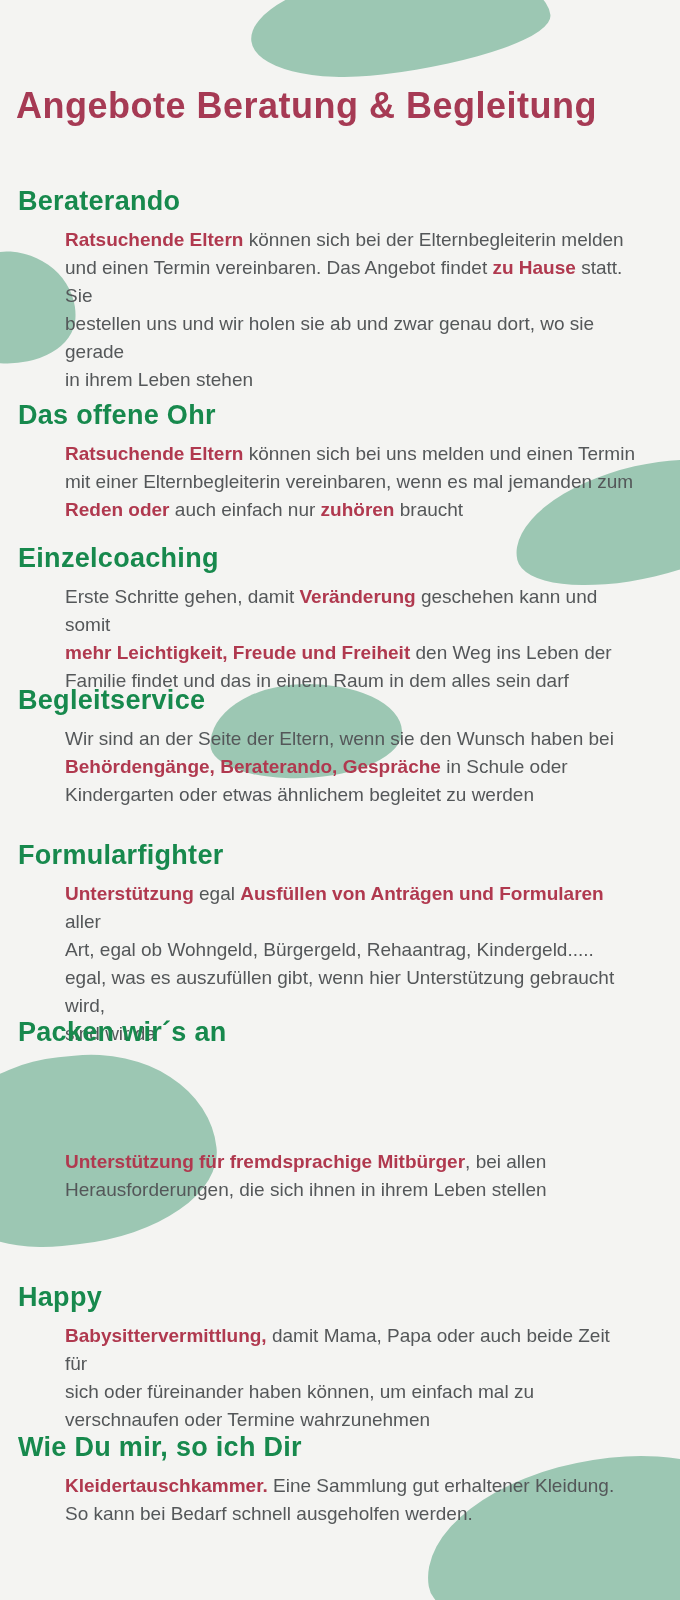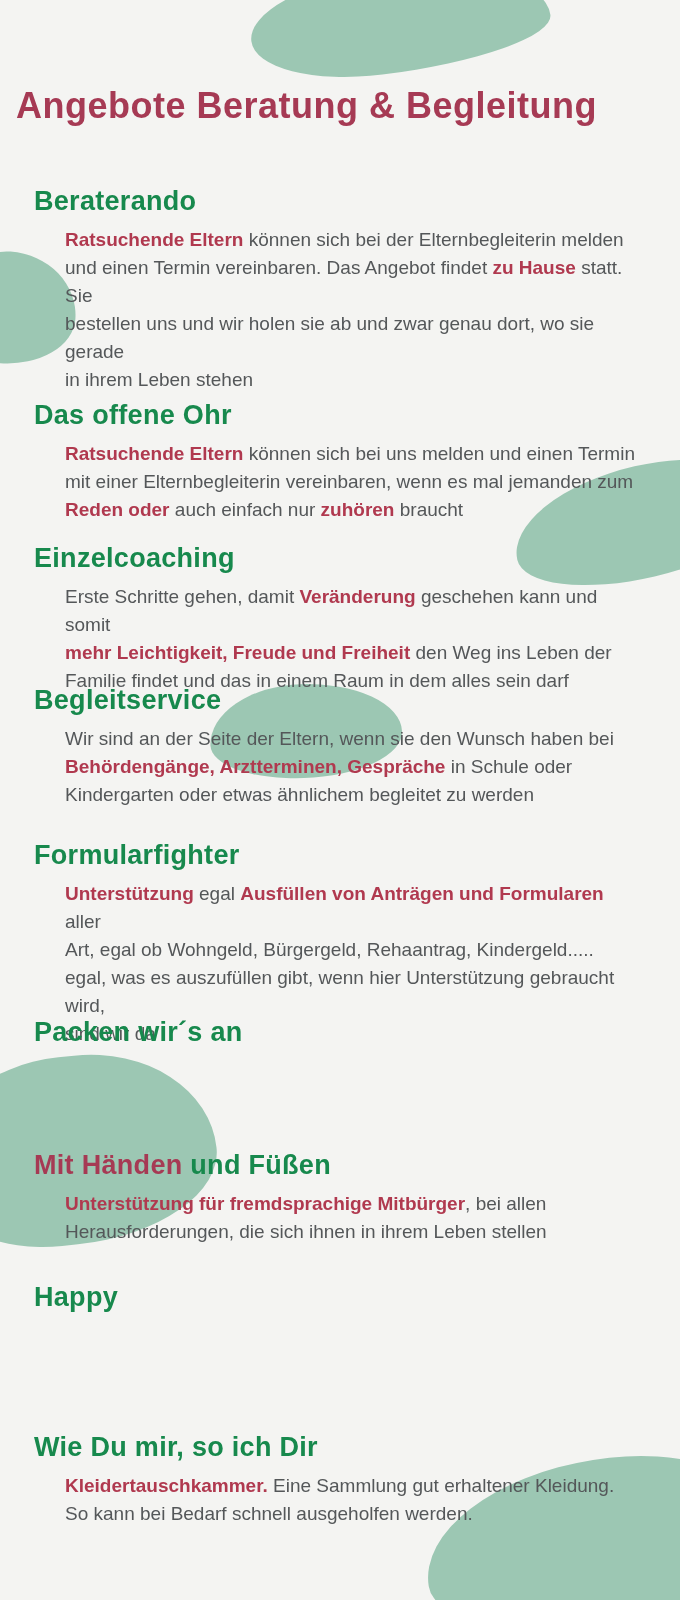--- a/index.html
+++ b/index.html
@@ -58,21 +58,21 @@
   
   .title{
     position:absolute;left:16px;top:84px;z-index:1;
     margin:0;font-size:36px;line-height:44px;font-weight:bold;
     letter-spacing:0.5px;color:var(--title-red);white-space:nowrap;
   }
   .section{
     position:absolute;left:18px;width:630px;z-index:1;
   }
   .section .heading{
-    margin:0 0 8px 16px;font-size:27px;line-height:34px;font-weight:bold;
+    margin:0 0 8px 0;font-size:27px;line-height:34px;font-weight:bold;
     letter-spacing:0.3px;color:var(--heading-green);
   }
   .section .heading .red{color:var(--title-red);}
   .section .body{
     margin:0 12px 0 47px;font-size:19px;line-height:28px;
     color:var(--body-gray);white-space:pre-line;max-width:585px;
   }
   .section .body .em{color:var(--em-red);font-weight:bold;}
   .s1{top:184px;} .s2{top:398px;} .s3{top:541px;} .s4{top:683px;}
   .s5{top:838px;} .s6{top:1015px;} .s7{top:1148px;} .s8{top:1280px;}
@@ -107,40 +107,42 @@
       </section>
       <section class="section s3">
         <h2 class="heading"><span>Einzelcoaching</span></h2>
         <p class="body"><span>Erste Schritte gehen, damit </span><span class="em">Veränderung</span><span> geschehen kann und somit
 </span><span class="em">mehr Leichtigkeit, Freude und Freiheit</span><span> den Weg ins Leben der
 Familie findet und das in einem Raum in dem alles sein darf</span></p>
       </section>
       <section class="section s4">
         <h2 class="heading"><span>Begleitservice</span></h2>
         <p class="body"><span>Wir sind an der Seite der Eltern, wenn sie den Wunsch haben bei
-</span><span class="em">Behördengänge, Arztterminen, Gespräche</span><span> in Schule oder
+</span><span class="em">Behördengänge, Beraterando, Gespräche</span><span> in Schule oder
 Kindergarten  oder etwas ähnlichem begleitet zu werden</span></p>
       </section>
       <section class="section s5">
         <h2 class="heading"><span>Formularfighter</span></h2>
         <p class="body"><span class="em">Unterstützung</span><span> egal </span><span class="em">Ausfüllen von Anträgen und Formularen</span><span> aller
 Art, egal ob Wohngeld, Bürgergeld, Rehaantrag, Kindergeld.....
 egal, was es auszufüllen gibt, wenn hier Unterstützung gebraucht wird,
 sind wir da</span></p>
       </section>
       <section class="section s6">
         <h2 class="heading"><span>Packen wir´s an</span></h2>
       </section>
       <section class="section s7">
-        <h2 class="heading"><span class="red">Mit Händen </span><span>und Füßen</span></h2>
         <p class="body"><span class="em">Unterstützung für fremdsprachige Mitbürger</span><span>, bei allen
 Herausforderungen, die sich ihnen in ihrem Leben stellen</span></p>
       </section>
       <section class="section s8">
         <h2 class="heading"><span>Happy</span></h2>
+        <p class="body"><span class="em">Babysittervermittlung,</span><span> damit Mama, Papa oder auch beide Zeit für
+sich oder füreinander haben können, um einfach mal zu
+verschnaufen oder Termine wahrzunehmen</span></p>
       </section>
       <section class="section s9">
         <h2 class="heading"><span>Wie Du mir, so ich Dir</span></h2>
         <p class="body"><span class="em">Kleidertauschkammer.</span><span> Eine Sammlung gut erhaltener Kleidung.
 So kann bei Bedarf schnell ausgeholfen werden.</span></p>
       </section>
     </main>
 </div>
 
 </body></html>

